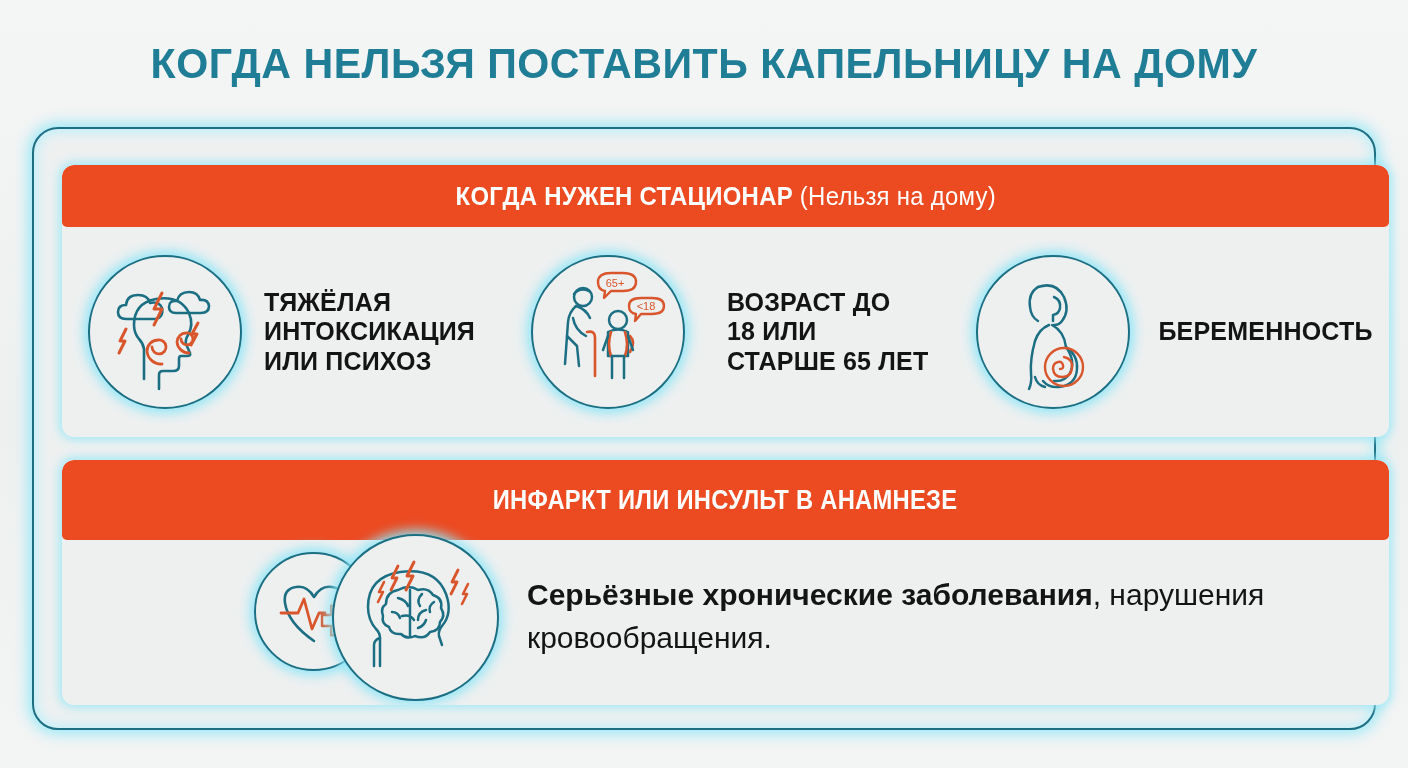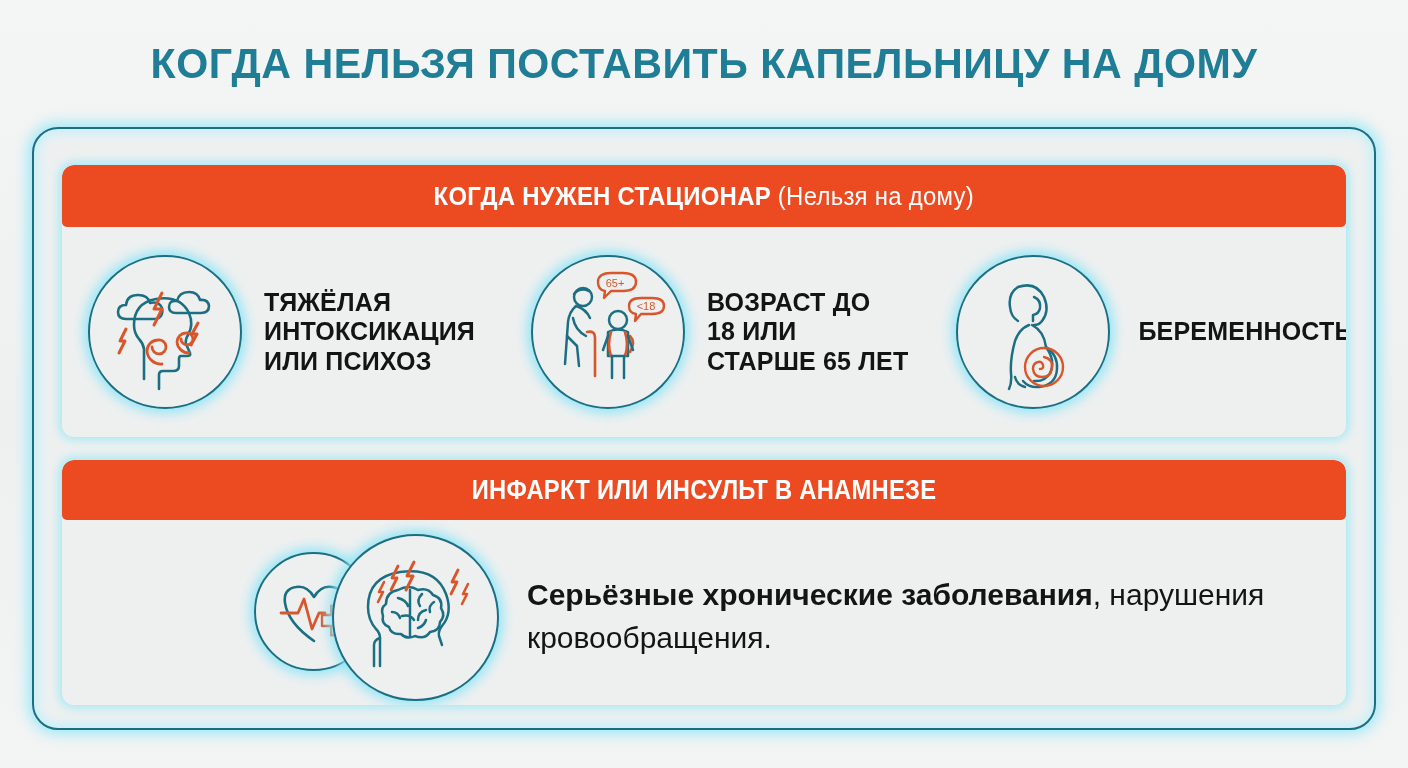--- a/index.html
+++ b/index.html
@@ -41,32 +41,33 @@
     box-shadow:0 0 14px 4px #9ce9f7, inset 0 0 12px 3px #bff1fb;
   }
 
   
   .card{
     position:absolute;
     background:#eef0f0;
     border-radius:12px;
     box-shadow:0 0 10px 3px rgba(150,232,247,0.85);
     overflow:hidden;
+    padding-left:43px;
   }
   #card-top{ left:62px; top:165px; width:1284px; height:272px; }
   #card-bottom{ left:62px; top:460px; width:1284px; height:245px; }
 
   .bar{
     position:absolute;left:0;top:0;right:0;
     background:#ec4a21;
     display:flex;align-items:center;justify-content:center;
     color:#ffffff;
   }
   #bar-top{height:62px;border-radius:12px 12px 5px 5px;}
-  #bar-bottom{height:60px;border-radius:12px 12px 5px 5px;}
+  #bar-bottom{height:80px;border-radius:12px 12px 5px 5px;}
 
   .bar-text{
     font-size:26px;
     letter-spacing:0.3px;
     transform:scaleX(0.92);
     white-space:nowrap;
   }
   .bar-text .strong{font-weight:bold;}
   .bar-text .light{font-weight:normal;}
   #bar-bottom .bar-text{font-size:27px;font-weight:bold;transform:scaleX(0.88);}
@@ -74,21 +75,21 @@
   
   .row-top{
     position:absolute;left:0;right:0;top:62px;bottom:0;
     display:flex;align-items:center;
   }
   .item{
     display:flex;align-items:center;
     flex:0 0 auto;
   }
   #item-1{margin-left:26px;}
-  #item-2{margin-left:56px;}
+  #item-2{margin-left:56px;gap:20px;}
   #item-3{margin-left:48px;text-align:right;}
 
   .circle{
     position:relative;
     width:150px;height:150px;
     border-radius:50%;
     border:2.5px solid #1c6f83;
     background:#eef0f0;
     box-shadow:0 0 12px 4px rgba(140,230,248,0.95);
     flex:0 0 auto;

